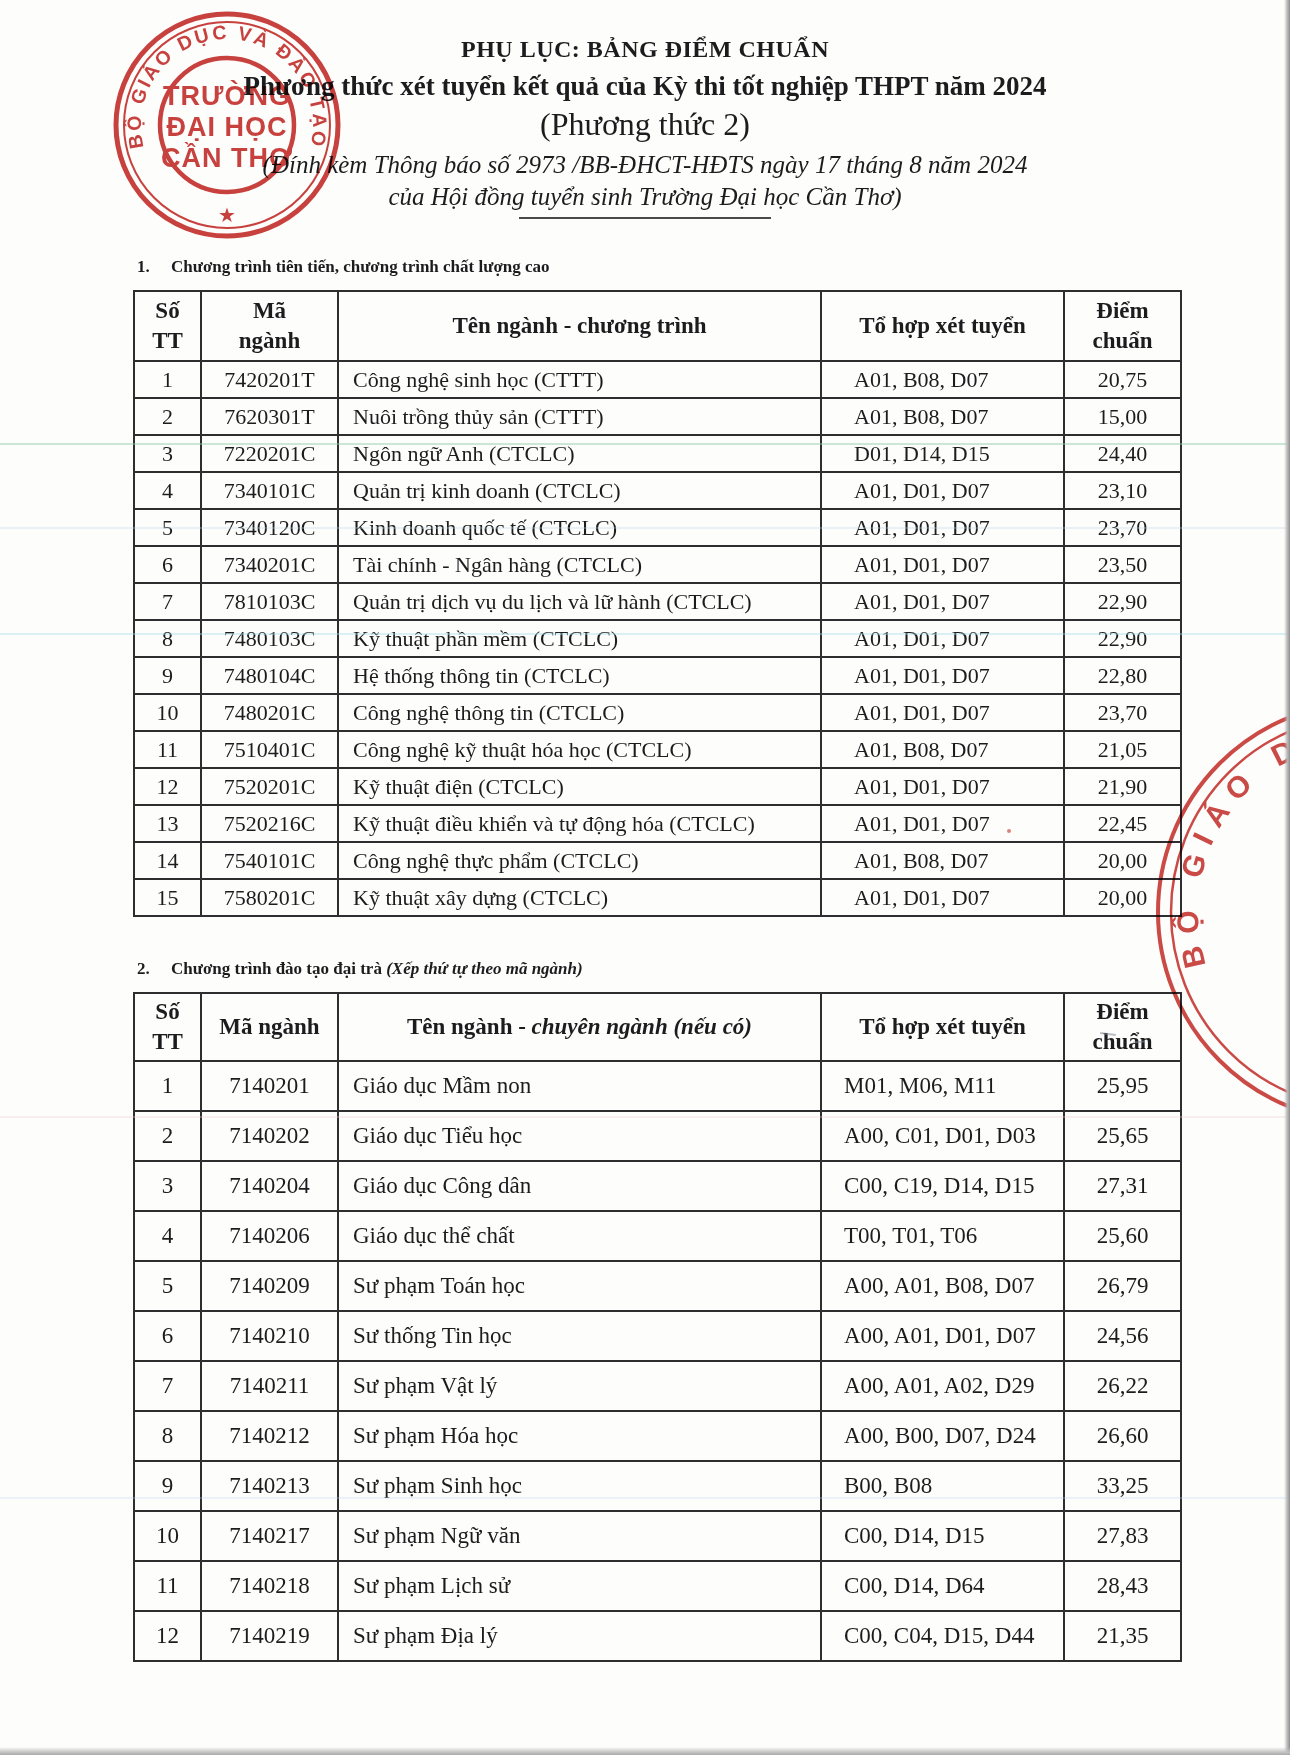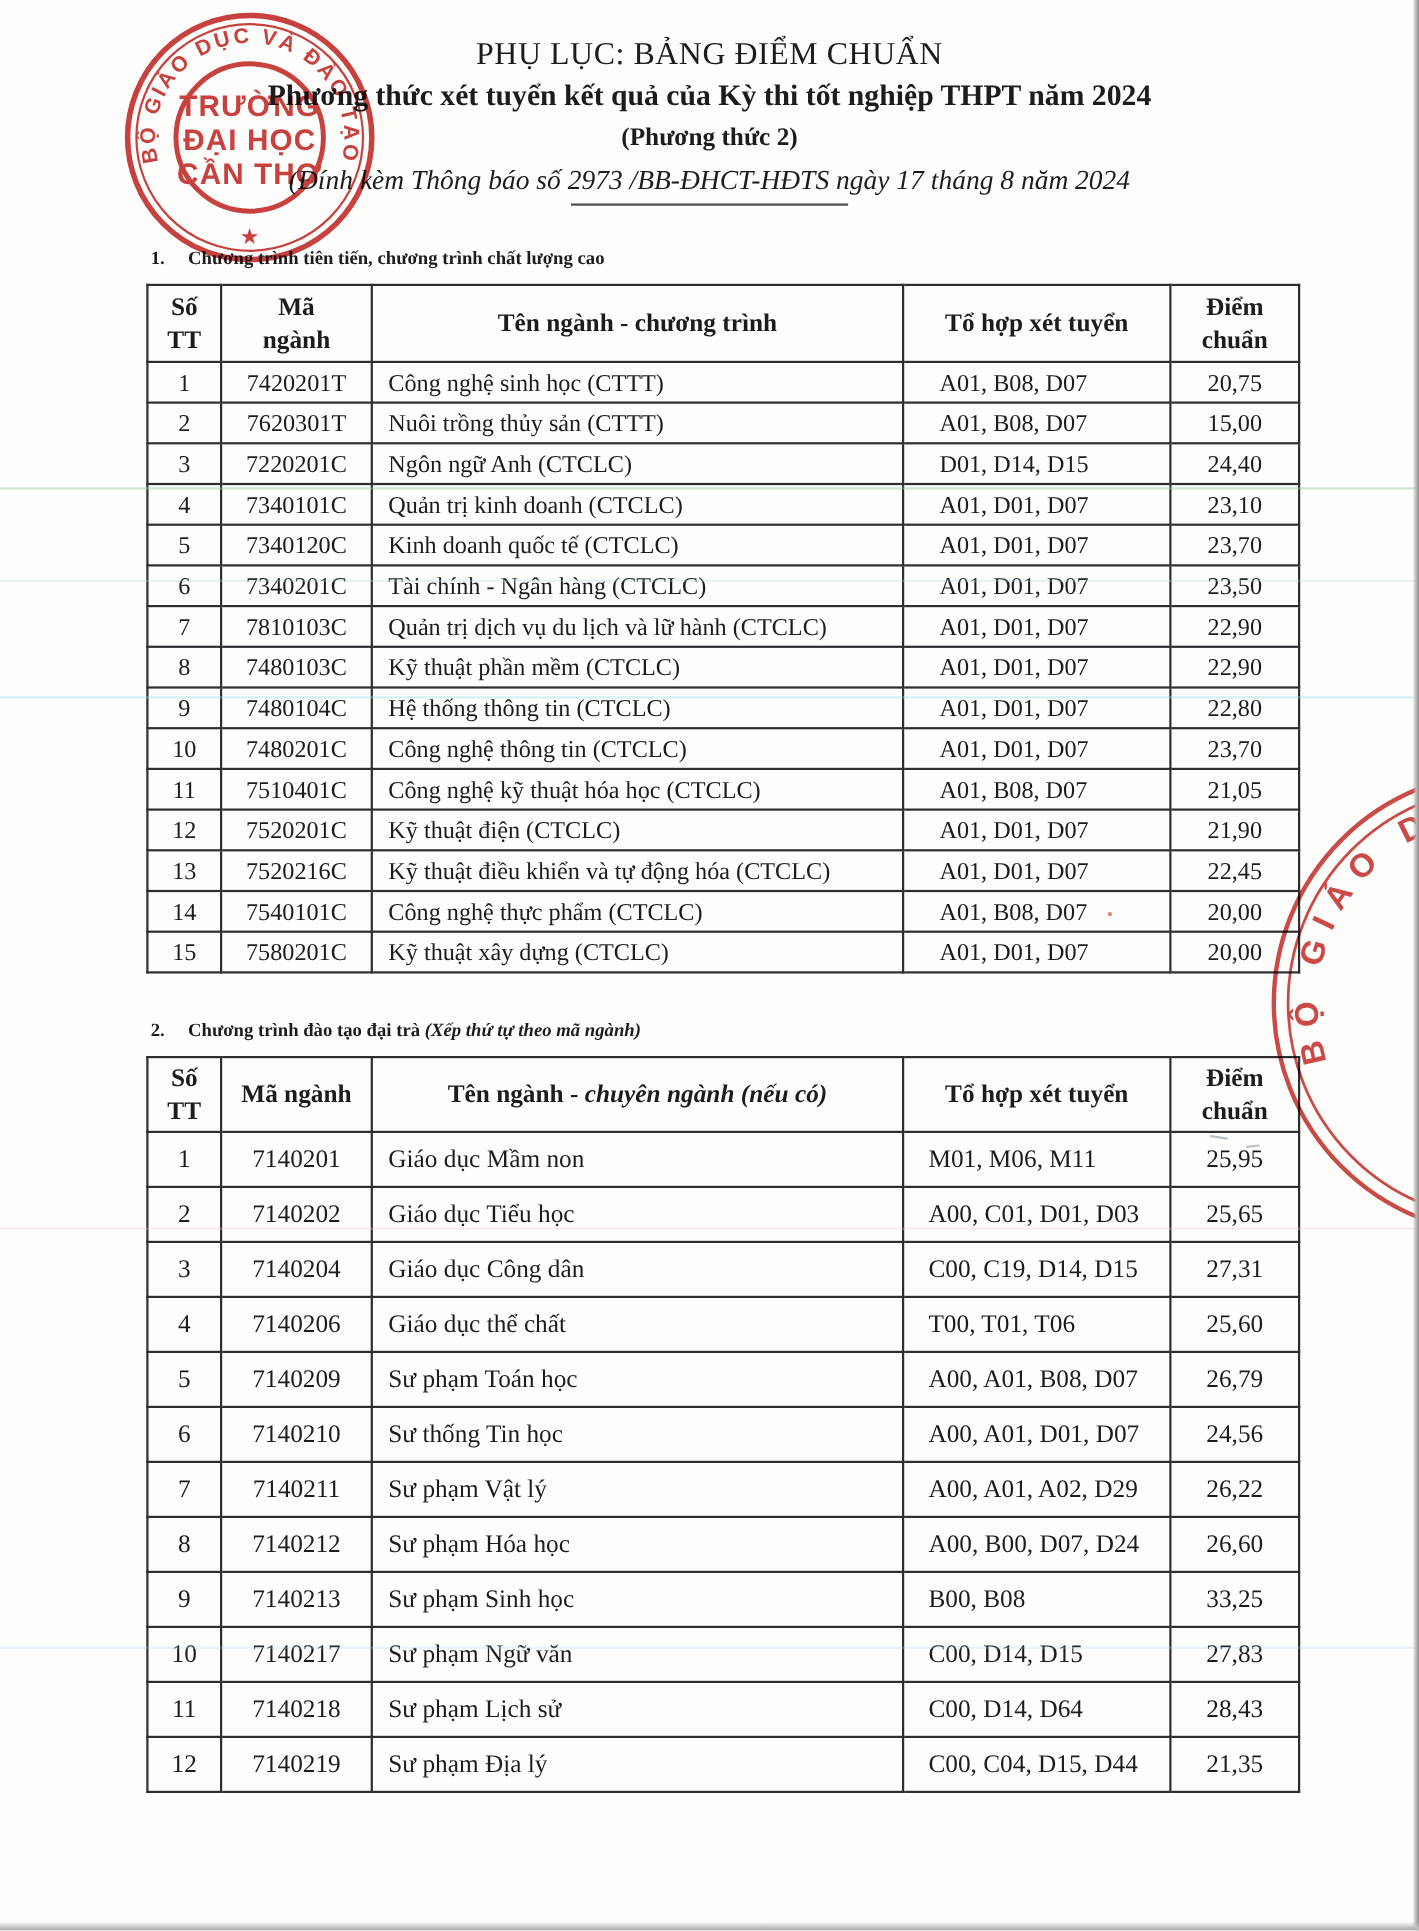--- a/index.html
+++ b/index.html
@@ -9,23 +9,23 @@
     background:#fdfdfc;
     font-family:"Liberation Serif","DejaVu Serif",serif;
     color:#1c1c1e;
     position:relative;
     overflow:hidden;
   }
   .page{position:relative;width:1290px;height:1755px;}
 
   
   .doc-header{margin:0 auto;padding-top:30px;width:1180px;text-align:center;}
-  .doc-title{font-size:29px;font-weight:normal;letter-spacing:.5px;line-height:38px;}
+  .doc-title{font-size:24px;font-weight:bold;letter-spacing:.5px;line-height:38px;}
   .doc-subtitle{font-size:27px;font-weight:bold;line-height:37px;}
-  .doc-subtitle2{font-size:23px;font-weight:bold;line-height:39px;}
+  .doc-subtitle2{font-size:32px;font-weight:normal;line-height:39px;}
   .doc-attach{font-style:italic;font-size:25px;line-height:32px;margin-top:5px;}
   .attach-underline{width:252px;height:0;border-bottom:2px solid #4a4a4a;margin:4px auto 0 auto;}
 
   
   .section-heading{margin:38px 0 0 137px;font-size:17px;font-weight:bold;}
   .section-heading .num{display:inline-block;width:34px;}
   .section-heading .note{font-weight:bold;font-style:italic;}
   .section-heading.second{margin-top:42px;}
 
   
@@ -82,20 +82,21 @@
 <body>
 
 <div class="page">
 
   <div class="doc-header">
     <div class="doc-title">PHỤ LỤC: BẢNG ĐIỂM CHUẨN</div>
     <div class="doc-subtitle">Phương thức xét tuyển kết quả của Kỳ thi tốt nghiệp THPT năm 2024</div>
     <div class="doc-subtitle2">(Phương thức 2)</div>
     <div class="doc-attach">
       <div>(Đính kèm Thông báo số 2973 /BB-ĐHCT-HĐTS ngày 17 tháng 8 năm 2024</div>
+      <div>của Hội đồng tuyển sinh Trường Đại học Cần Thơ)</div>
     </div>
     <div class="attach-underline"></div>
   </div>
 
   <div class="section-heading">
     <span class="num">1.</span><span>Chương trình tiên tiến, chương trình chất lượng cao</span>
   </div>
 
   <table class="score-table" id="table1">
     <colgroup>

